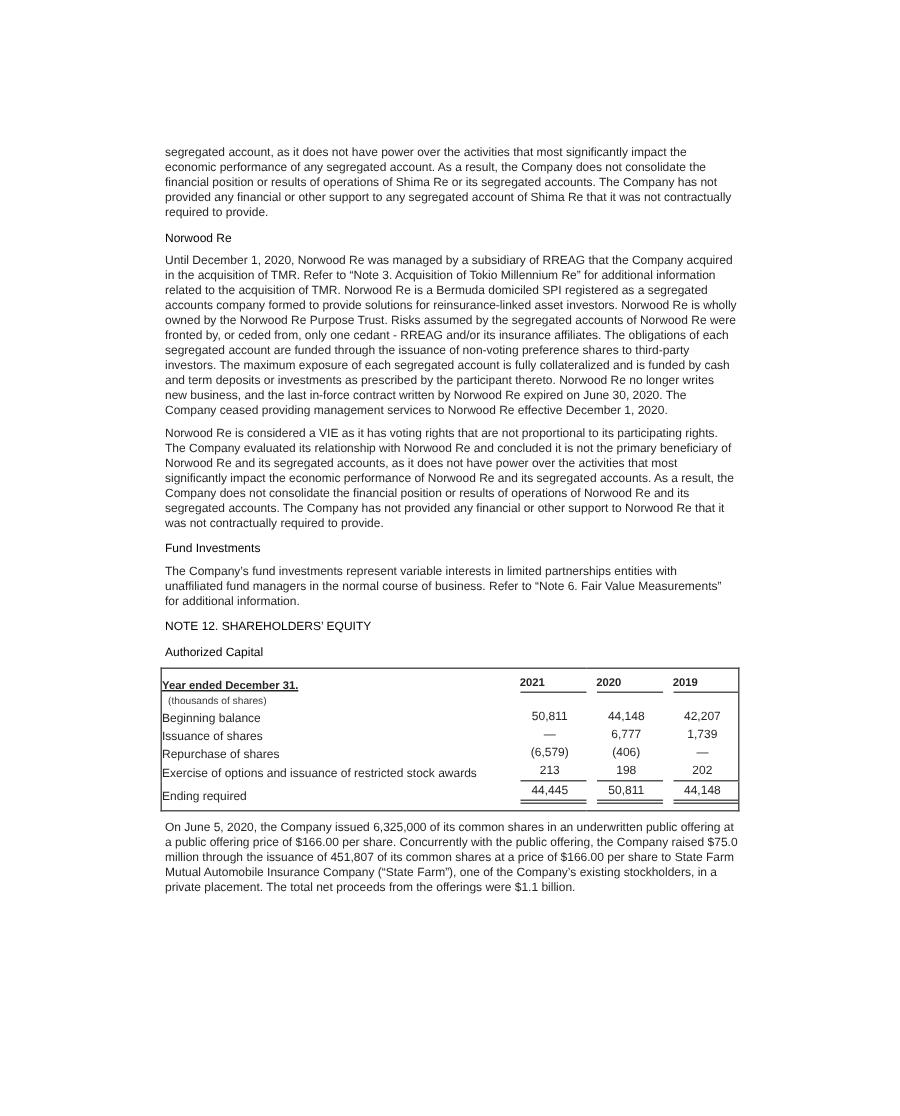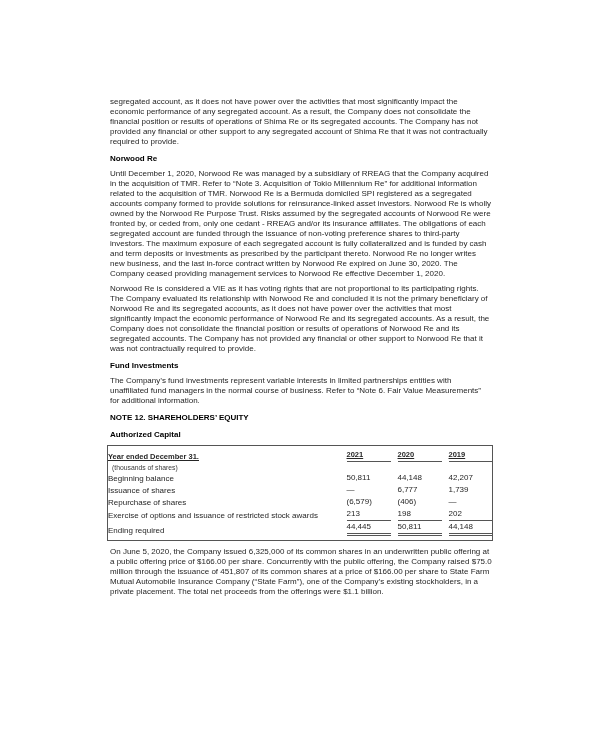--- a/index.html
+++ b/index.html
@@ -17,21 +17,21 @@
     left: 110px;
     top: 97px;
     width: 382px;
     font-size: 8px;
     line-height: 10px;
   }
   p.body { margin: 0 0 5px 0; }
   h3.head {
     font-size: 8px;
     line-height: 10px;
-    font-weight: bold;
+    font-weight: normal;
     color: #000000;
     margin: 7px 0 5px 0;
   }
   table.shares {
     border-collapse: collapse;
     width: 386px;
     margin: 3px 0 6px -3px;
     border: 1px solid #555555;
     table-layout: fixed;
   }
@@ -43,24 +43,24 @@
   }
   col.c-label { width: 232px; }
   col.c-num { width: 51px; }
   .lbl { padding-left: 4px; }
   .lbl-ind { padding-left: 11px; margin-top: 28px; }
   .th-label {
     font-weight: bold;
     font-size: 7.5px;
     text-decoration: underline;
   }
-  tr.hdr td { padding-top: 3px; text-decoration: underline; }
+  tr.hdr td { padding-top: 3px; }
   .cl {
     margin-left: 7px;
-    text-align: left;
+    text-align: center;
     padding: 1px 4px 1px 0;
   }
   .yr {
     font-weight: bold;
     font-size: 7.5px;
     text-align: left;
     padding-right: 2px;
   }
   .u1 { border-bottom: 1px solid #555555; }
   .u2 { border-bottom: 3px double #555555; }

